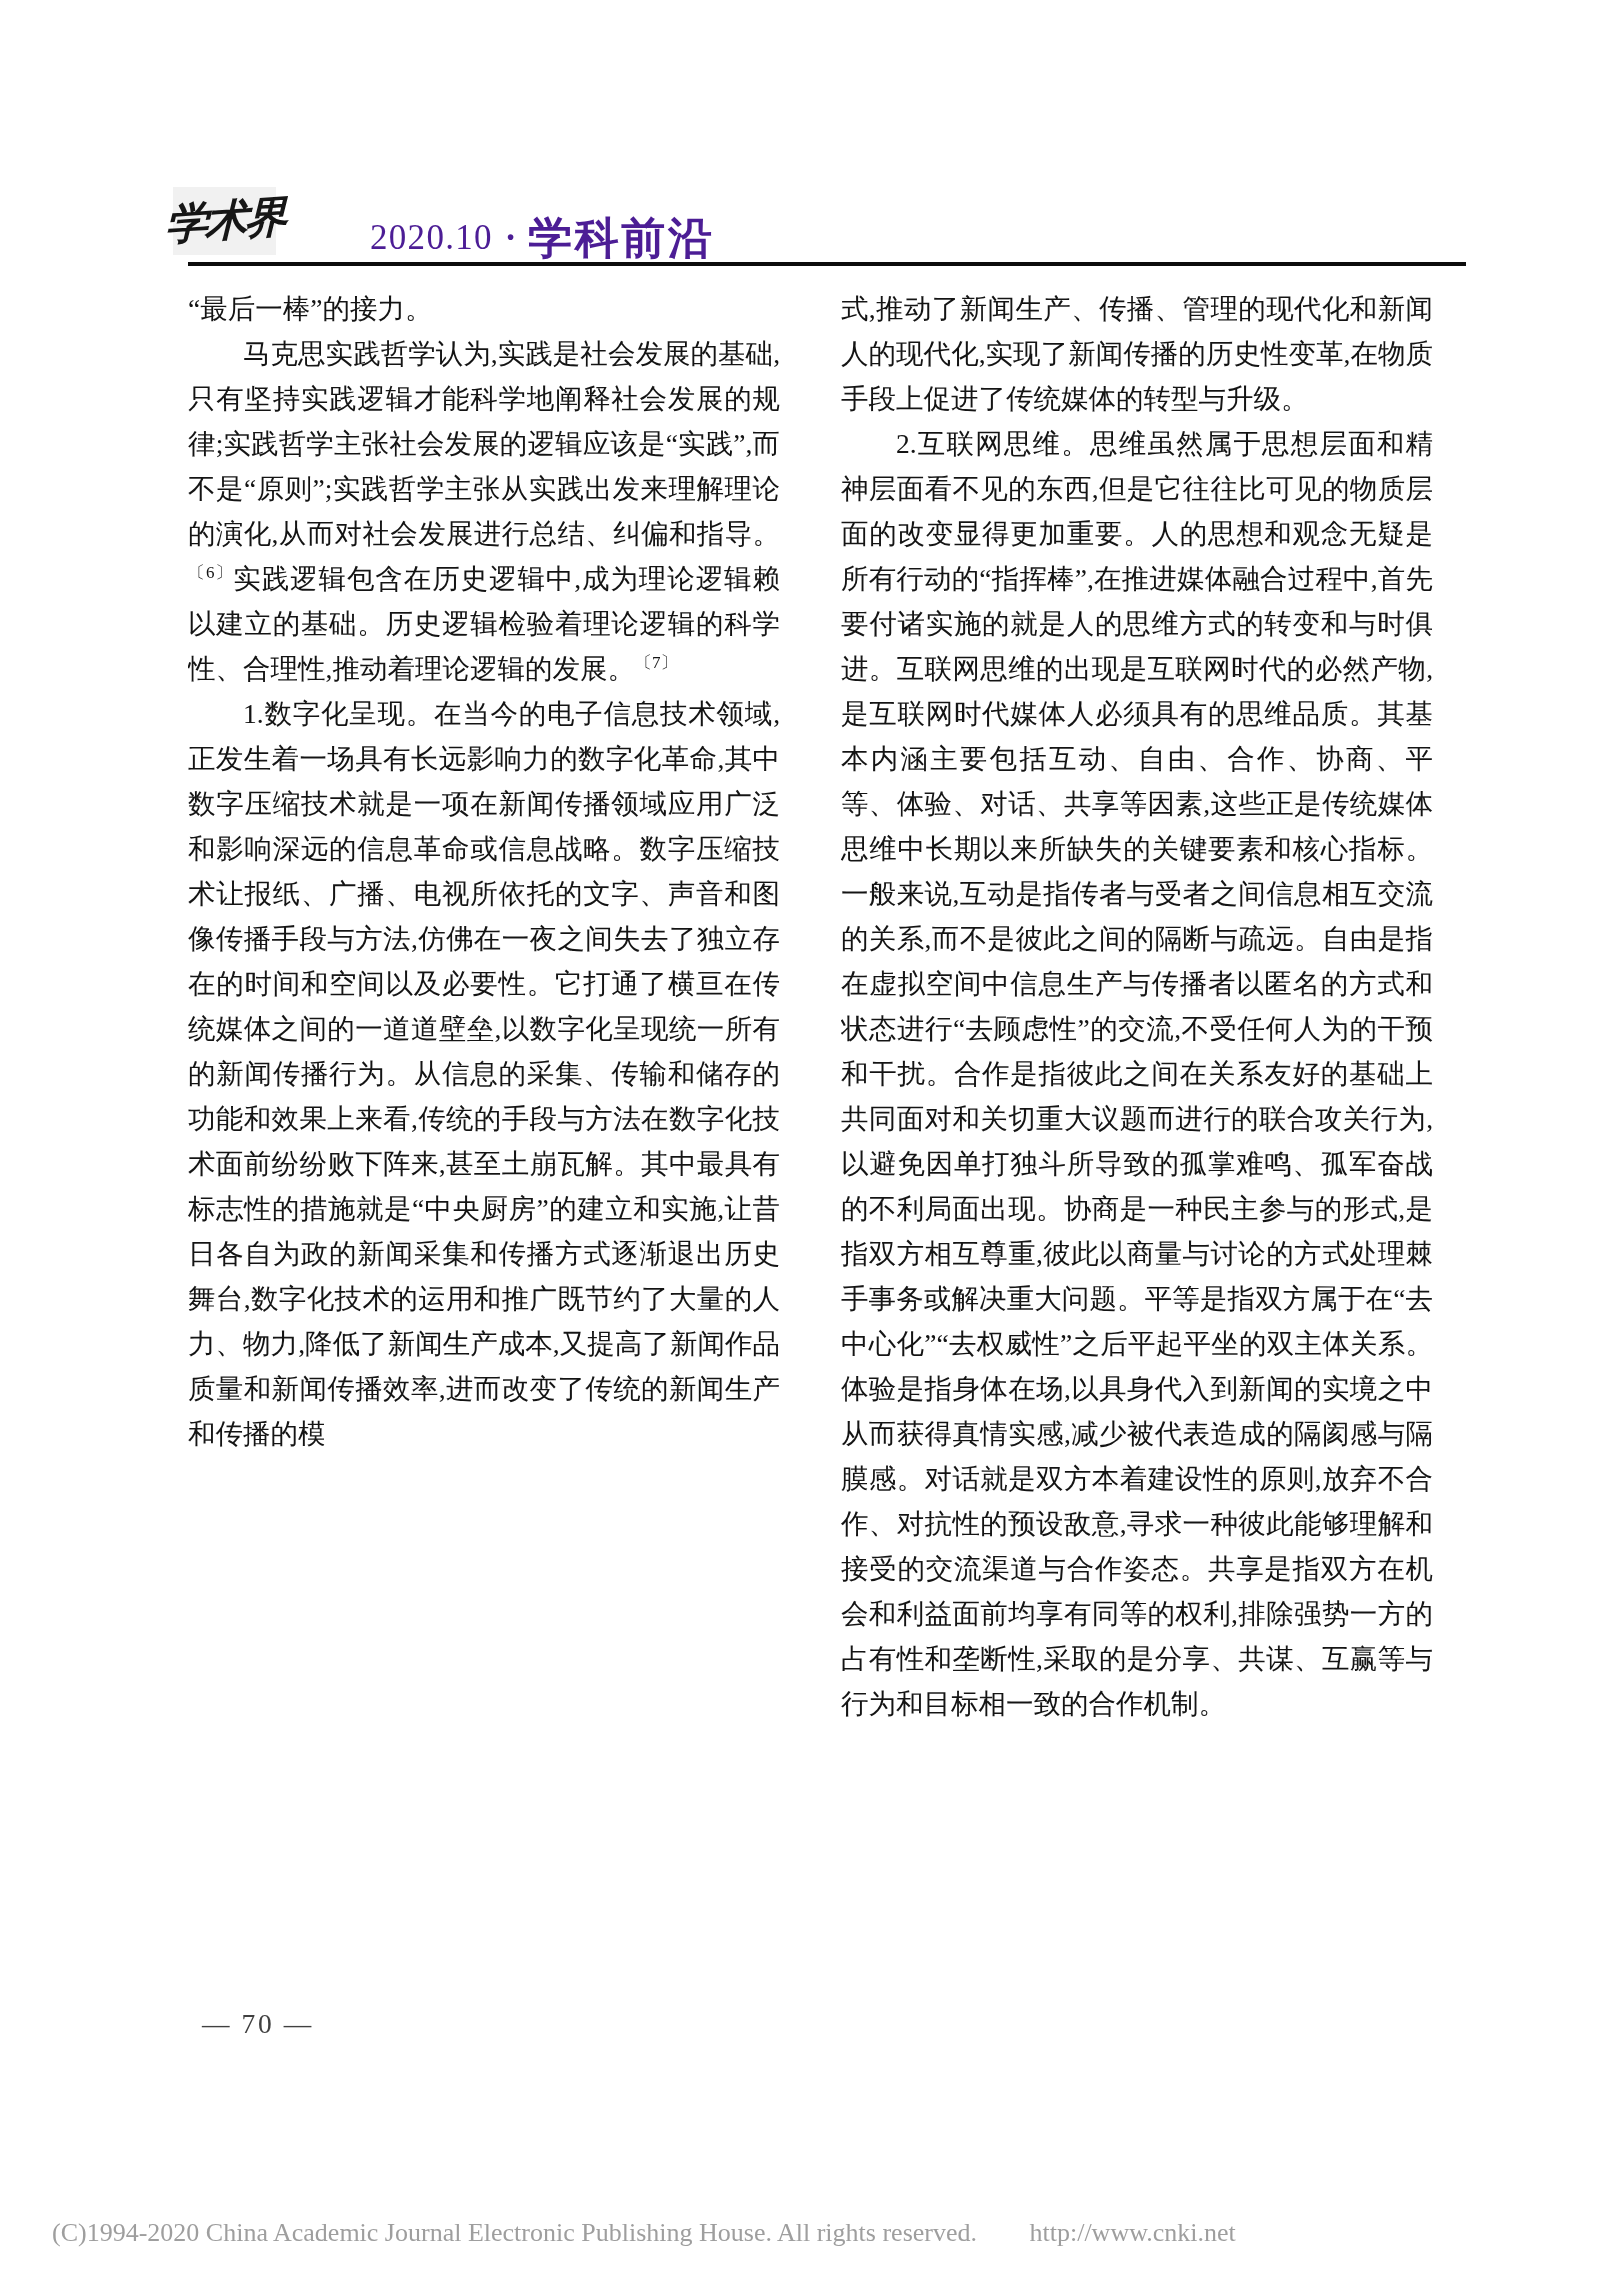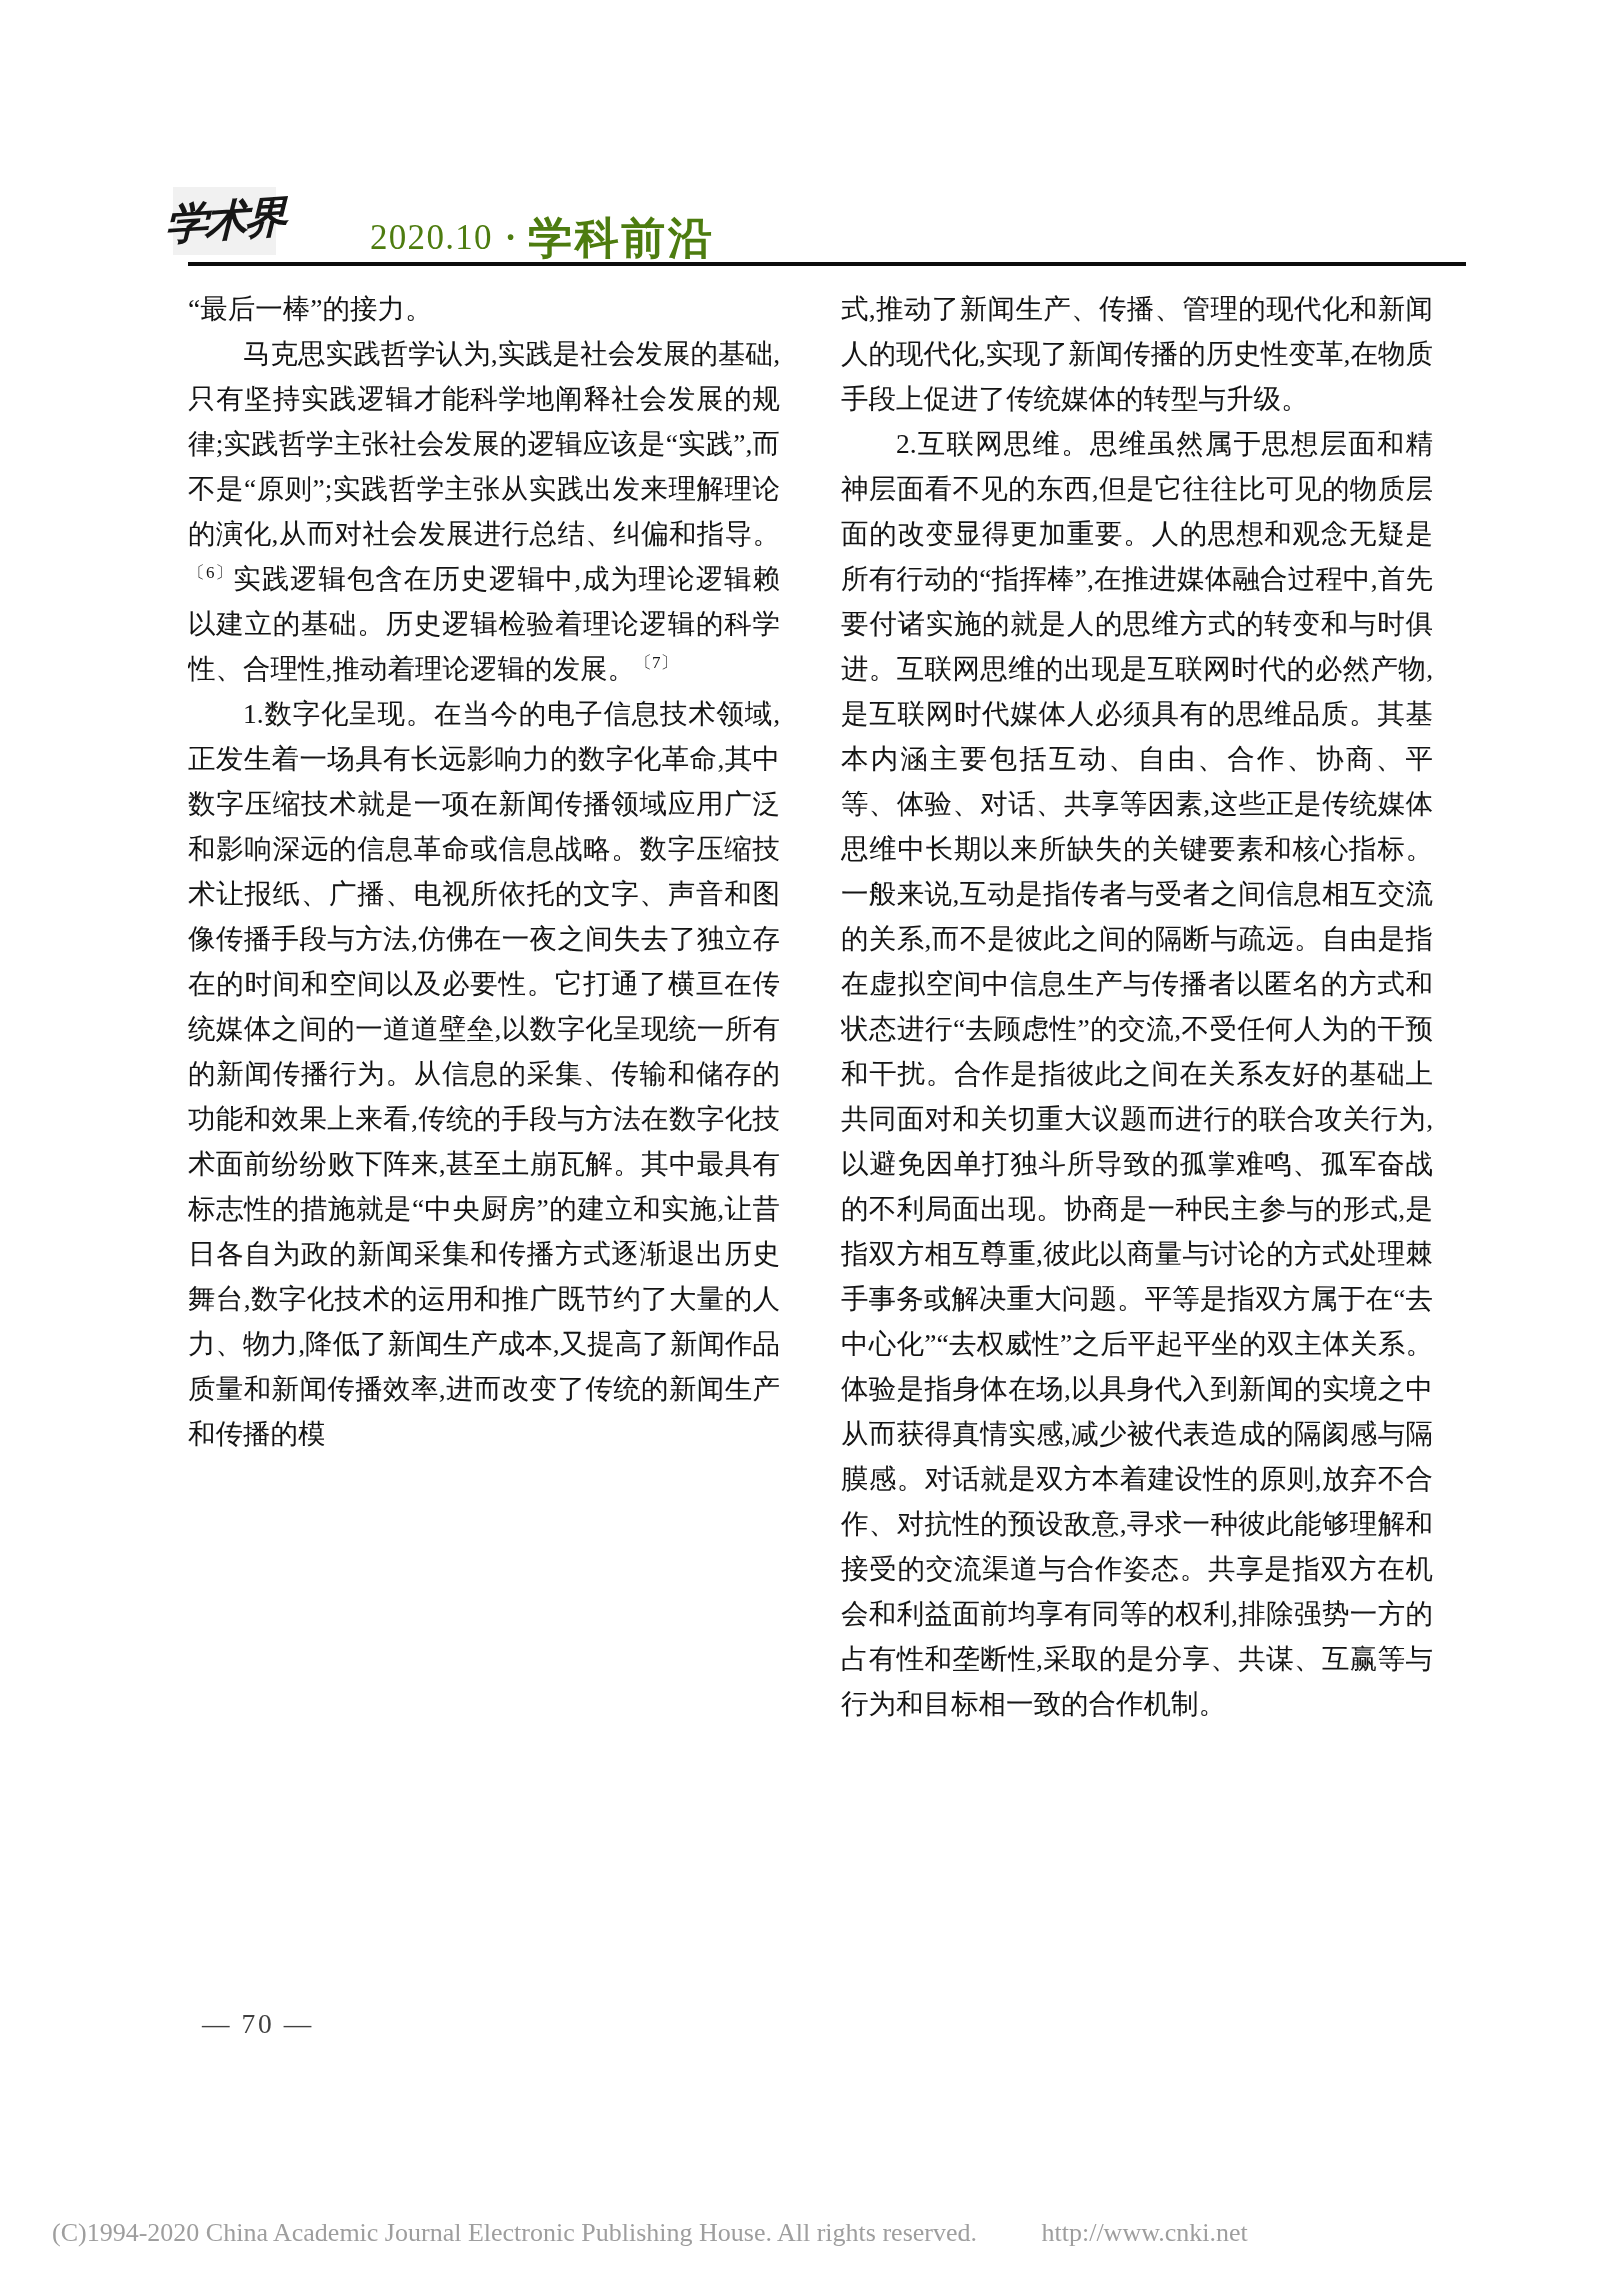--- a/index.html
+++ b/index.html
@@ -21,21 +21,21 @@
   }
   .logo-text {
     font-size:43px; font-weight:900; font-style:italic;
     letter-spacing:-3.3px; color:#161616;
     transform:rotate(-4deg) skewX(-4deg);
     white-space:nowrap;
   }
   .issue-line {
     position:absolute; left:370px; top:217px;
     height:42px; display:flex; align-items:center;
-    font-size:35px; color:#4d7c0f; white-space:nowrap;
+    font-size:35px; color:#4c1d95; white-space:nowrap;
   }
   .issue-line .num { font-family:"Liberation Serif","DejaVu Serif",serif; letter-spacing:1.3px; }
   .issue-line .dot { margin:0 11.8px; font-weight:700; }
   .issue-line .sect {
     font-family:"Liberation Sans","DejaVu Sans",sans-serif;
     font-weight:700; letter-spacing:2.6px; font-size:44px;
   }
   .rule {
     position:absolute; left:188px; top:262px;
     width:1278px; height:3.9px; background:#0c0c0c;
@@ -70,21 +70,21 @@
     position:absolute; left:202px; top:2008px;
     font-size:27.5px; letter-spacing:2.6px; color:#404040;
     white-space:nowrap;
   }
   .copyright {
     position:absolute; left:52px; top:2218px;
     font-size:26px; color:#9e9e9e;
     font-family:"Liberation Serif","DejaVu Serif",serif;
     white-space:nowrap;
   }
-  .copyright .url { margin-left:58px; }
+  .copyright .url { margin-left:46px; }
 </style>
 </head>
 <body>
 
 <div class="page">
 
   <div class="logo-box">
     <span class="logo-text">学术界</span>
   </div>
 

